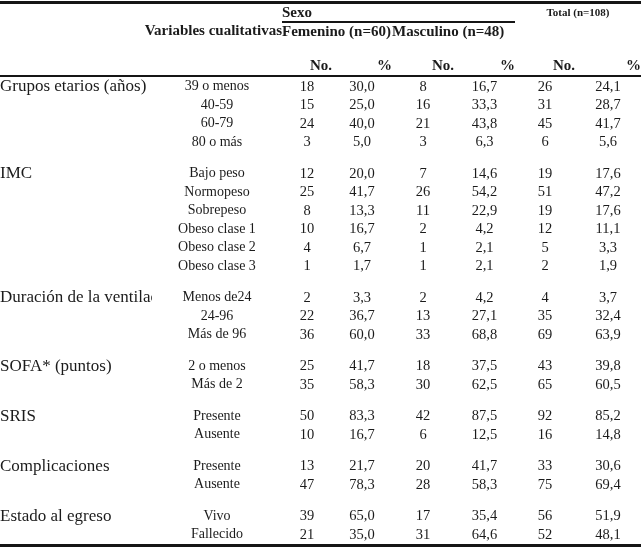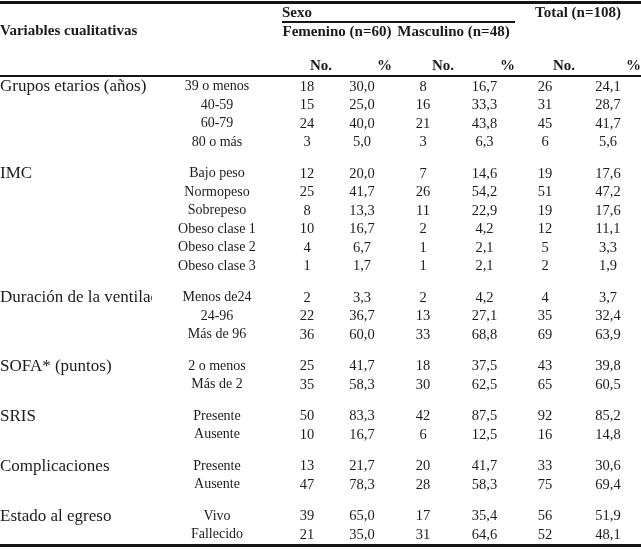--- a/index.html
+++ b/index.html
@@ -23,48 +23,48 @@
     margin-top: 1px;
   }
   table.qual-table th,
   table.qual-table td {
     padding: 0;
     overflow: hidden;
     white-space: nowrap;
   }
   
   th.var-head {
-    text-align: left;
+    text-align: right;
     vertical-align: middle;
     font-size: 15px;
     font-weight: bold;
     padding-left: 8px;
     margin-left: 41px;
   }
   th.sexo-head {
     font-size: 15px;
     font-weight: bold;
     text-align: left;
     border-bottom: 2px solid #151515;
     height: 17px;
     vertical-align: middle;
   }
   th.total-head {
-    font-size: 15px;
+    font-size: 11px;
     font-weight: bold;
     text-align: center;
     vertical-align: top;
     white-space: pre-line;
     line-height: 16.5px;
     padding-top: 1px;
   }
   th.group-head {
     font-size: 15px;
     font-weight: bold;
-    text-align: center;
+    text-align: left;
     vertical-align: top;
     white-space: pre-line;
     line-height: 16.5px;
     height: 33px;
     font-family: Liberation Serif, serif;
   }
   tr.subhead th {
     font-size: 15px;
     font-weight: bold;
     text-align: right;

